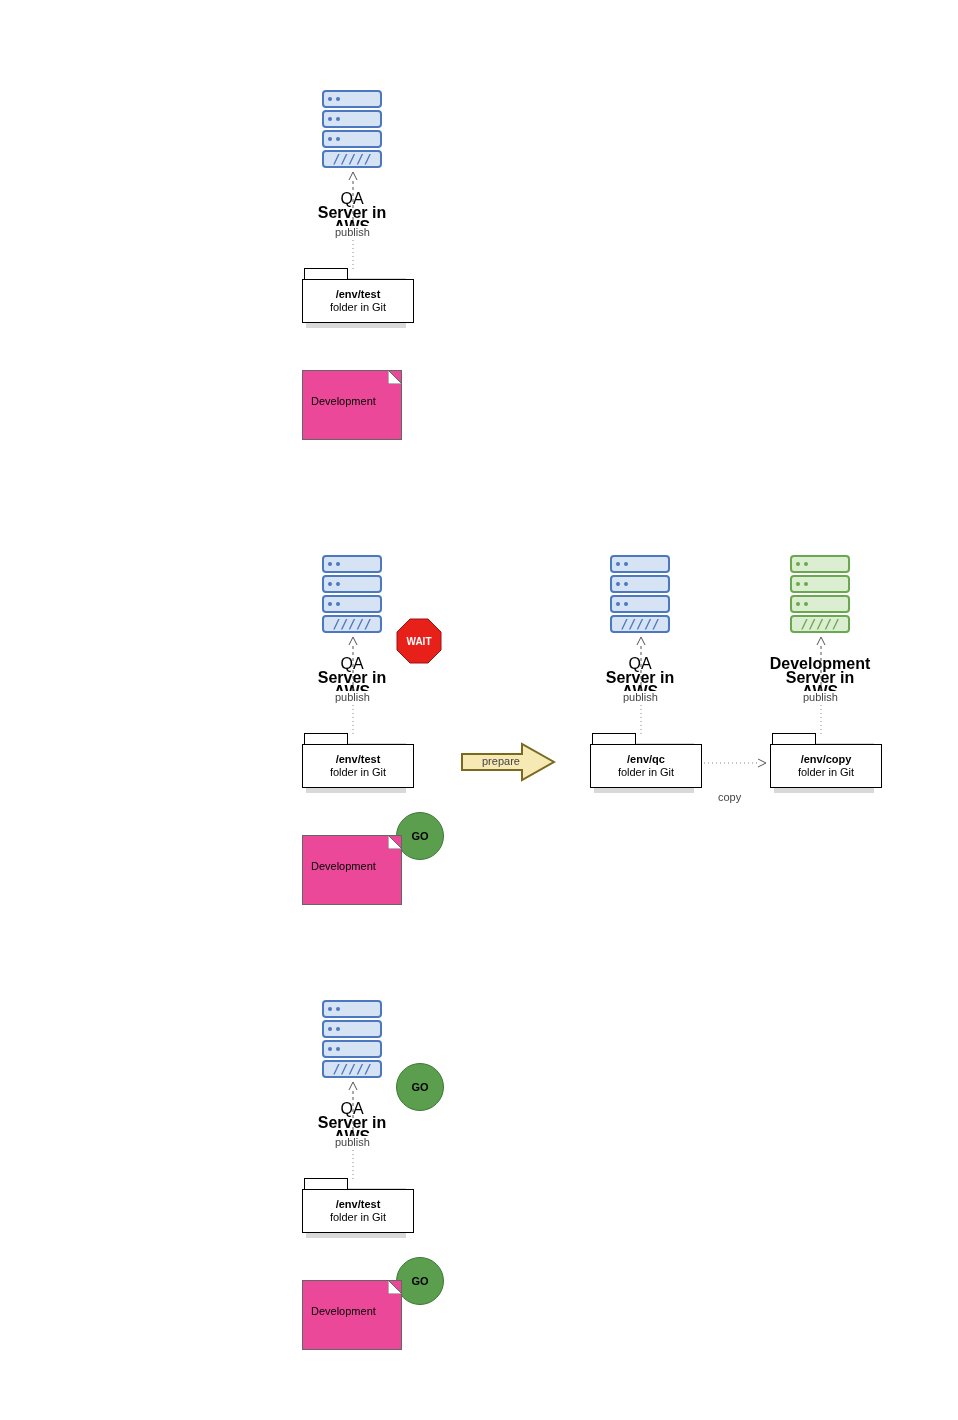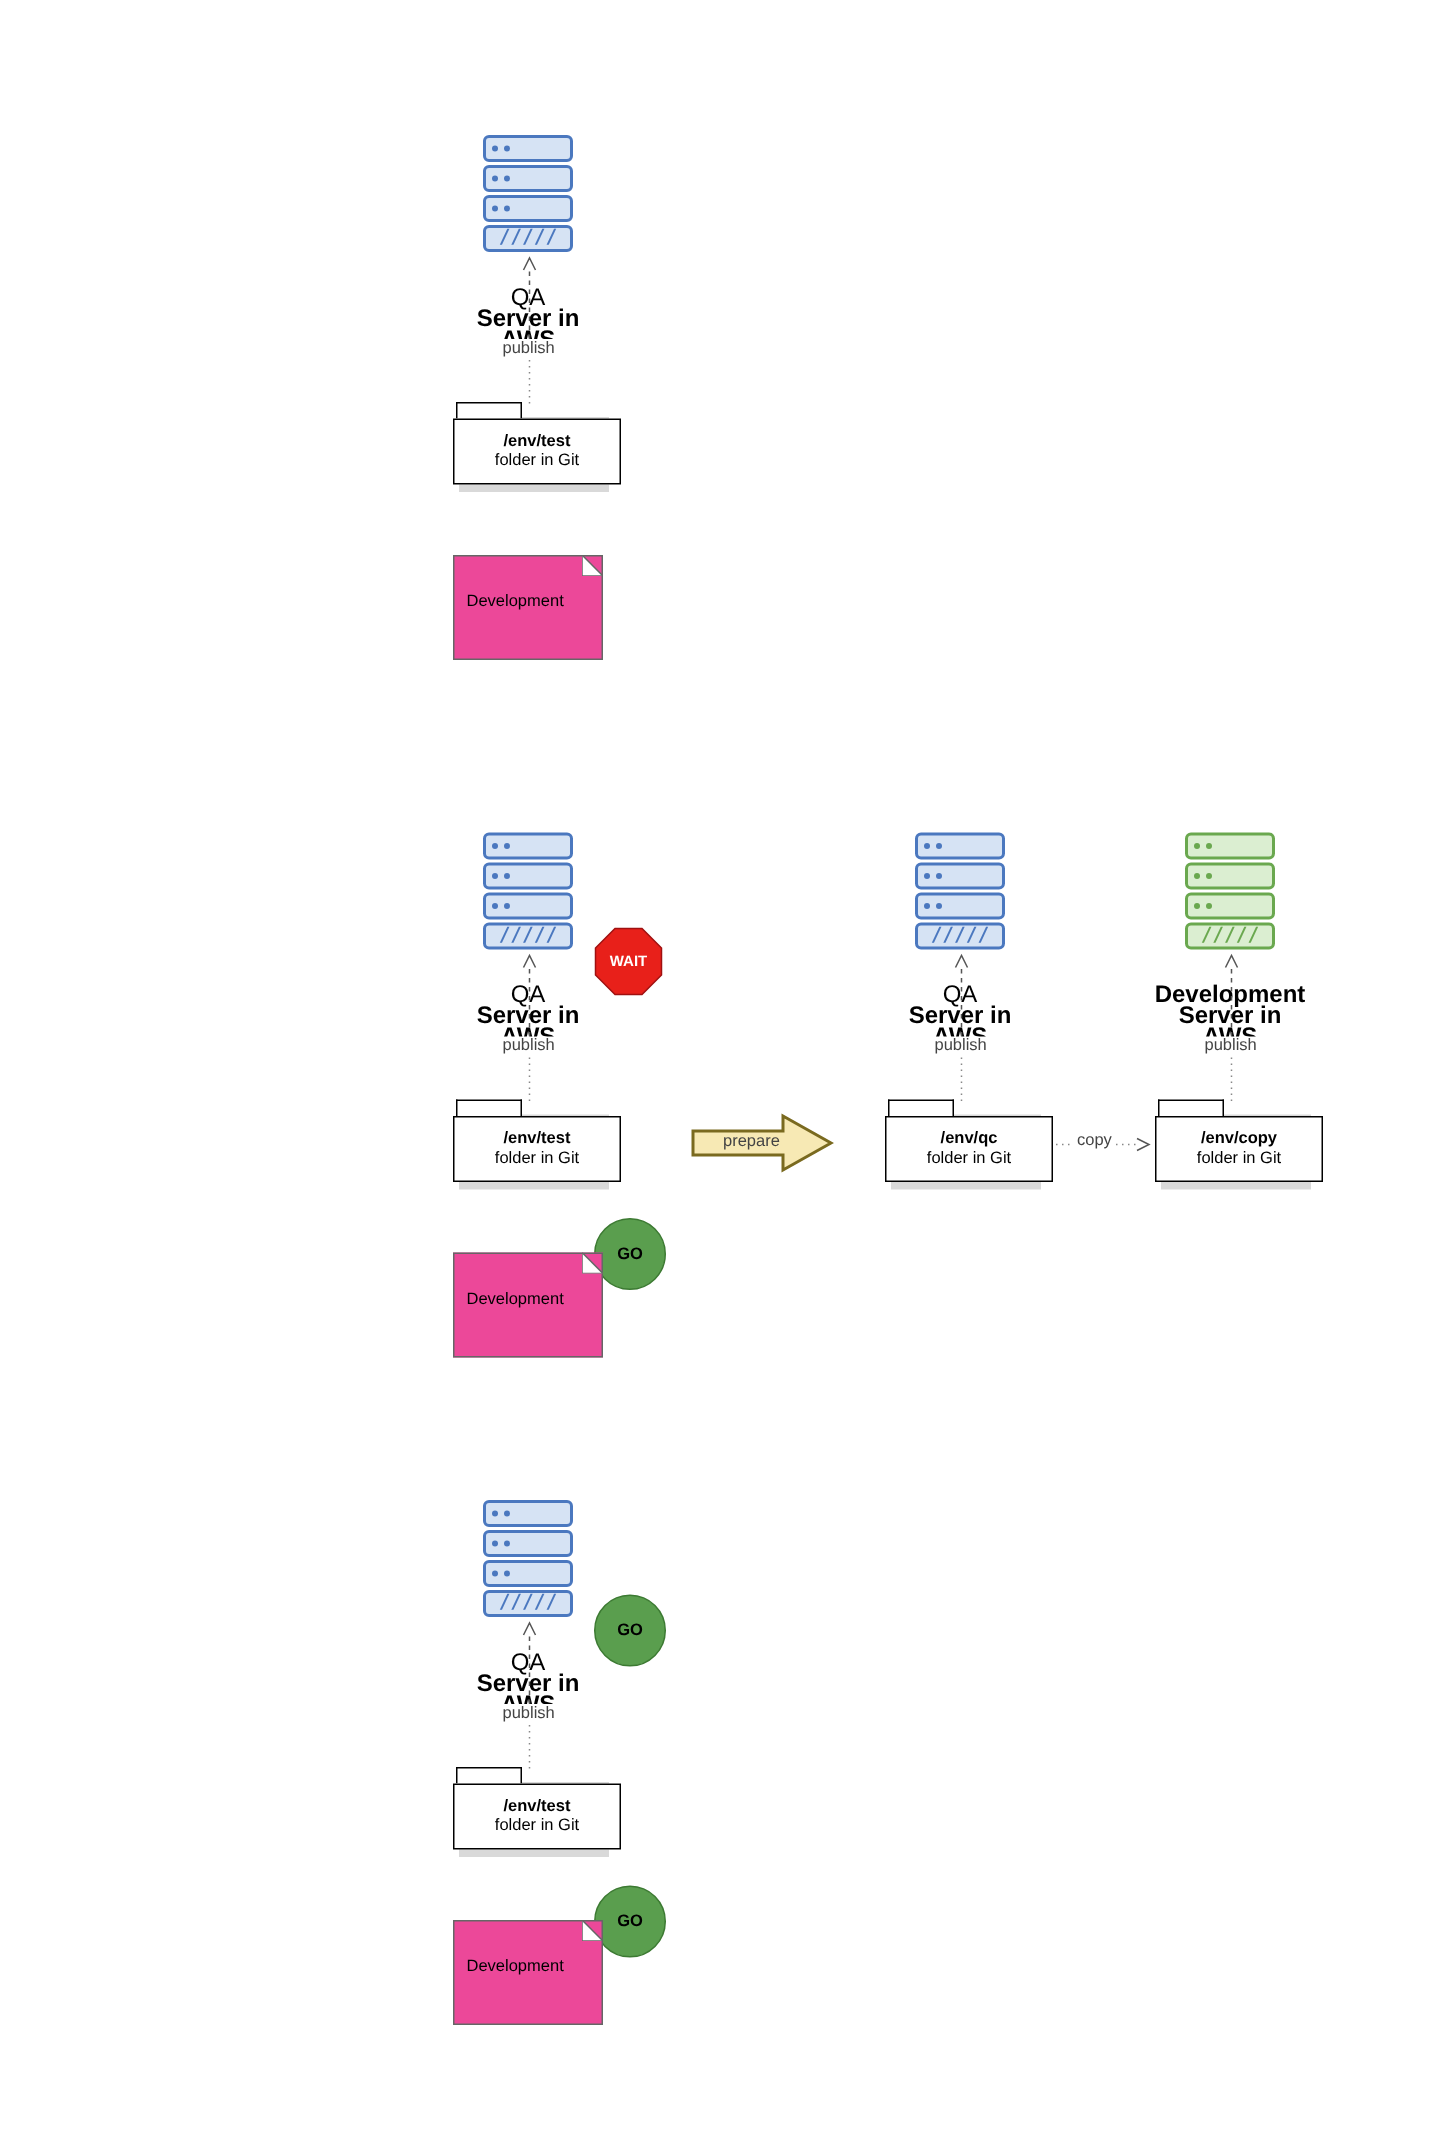--- a/index.html
+++ b/index.html
@@ -176,21 +176,21 @@
   <div class="folder-body">
     <b>/env/qc</b>
     <span>folder in Git</span>
   </div>
 </div>
 
 <svg class="con" style="left:692px; top:758px;" width="76" height="10">
   <path class="dot-line" d="M0 5 L68 5"></path>
   <path class="tri" d="M66 1 L74 5 L66 9"></path>
 </svg>
-<div class="edge-label" style="left:716px; top:754px;">copy</div>
+<div class="edge-label" style="left:716px; top:791px;">copy</div>
 
 <div class="server-icon green" style="left:790px; top:555px;">
   <div class="srv-unit">
         <span class="dot"></span>
         <span class="dot"></span>
       </div>
   <div class="srv-unit">
         <span class="dot"></span>
         <span class="dot"></span>
       </div>

